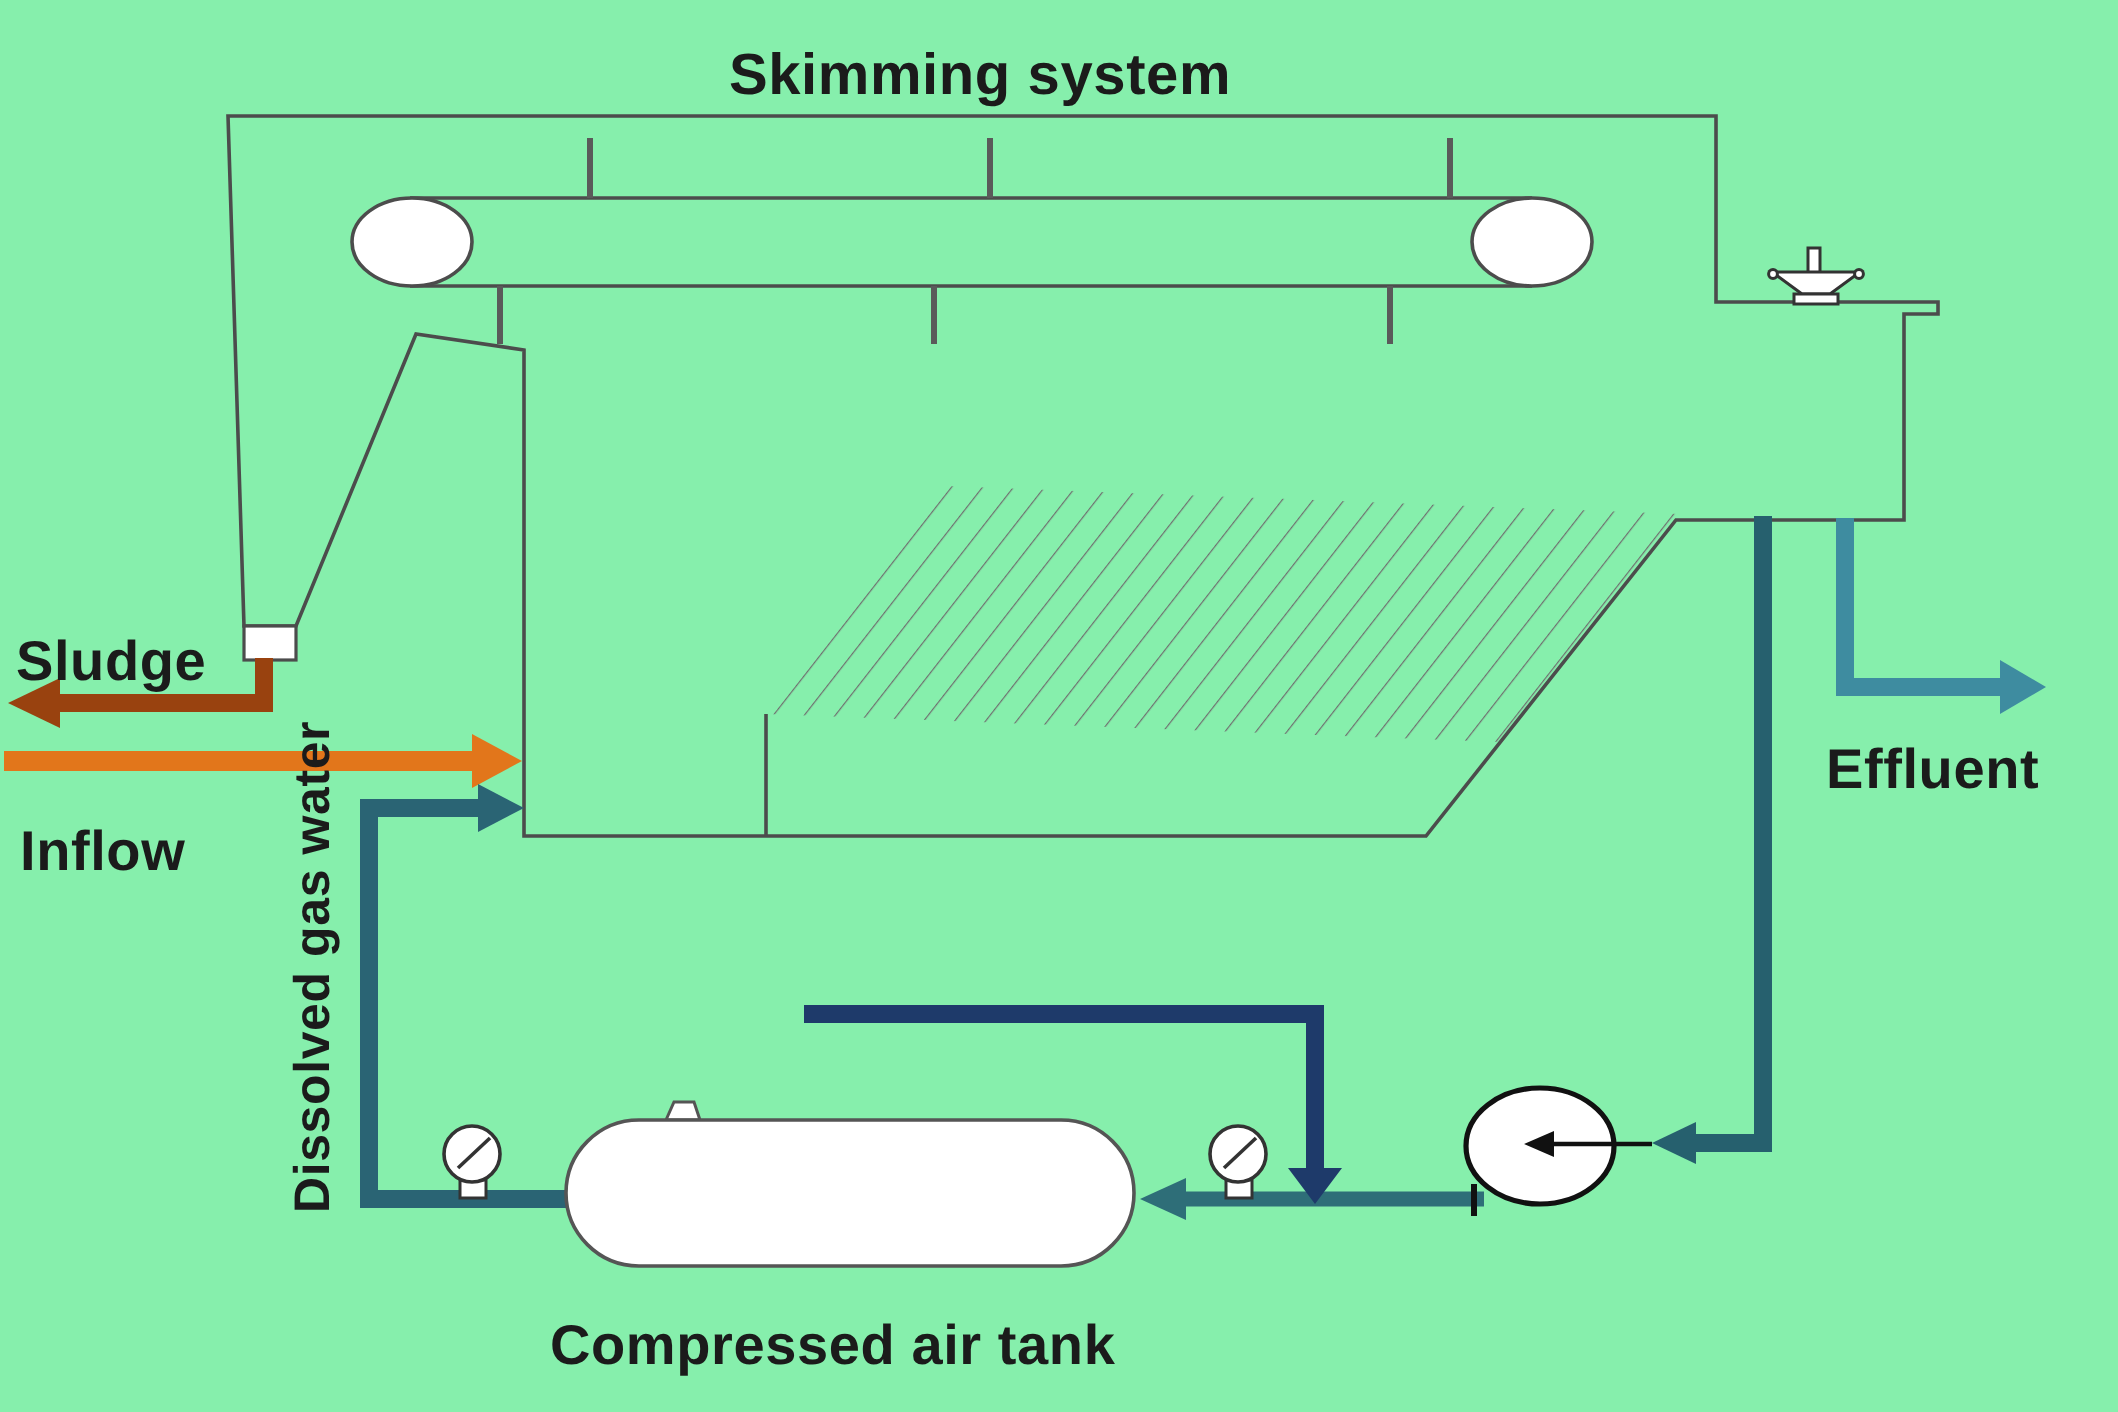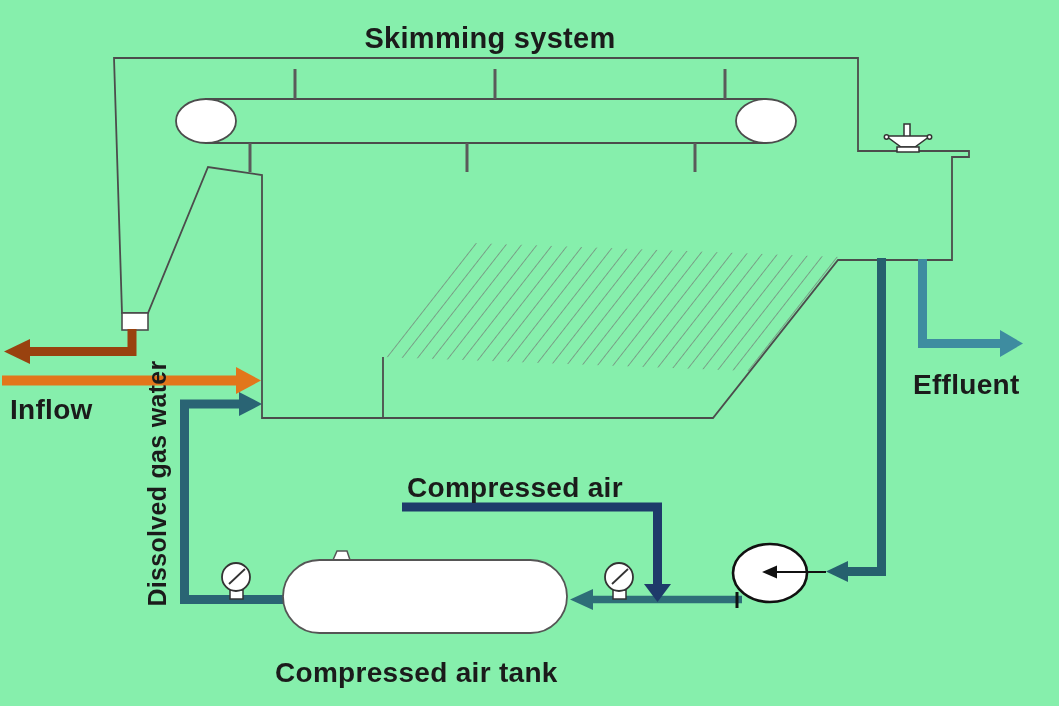--- a/index.html
+++ b/index.html
@@ -13,21 +13,21 @@
   .art{position:absolute;left:0;top:0;}
   .lbl{
     position:absolute;
     color:#1b1b1b;
     font-weight:600;
     letter-spacing:0.3px;
     white-space:nowrap;
   }
   .lbl-title{left:340px;top:22px;width:300px;text-align:center;font-size:29px;}
   .lbl-sludge{left:8px;top:315px;font-size:28px;}
-  .lbl-inflow{left:10px;top:394px;font-size:28px;}
+  .lbl-inflow{left:10px;top:410px;font-size:28px;}
   .lbl-dgw{
     left:52px;top:487px;width:210px;text-align:center;
     font-size:25px;transform:rotate(-90deg);
   }
   .lbl-cair{left:407px;top:472px;font-size:28px;}
   .lbl-effluent{left:913px;top:369px;font-size:28px;text-align:center;}
   .lbl-catank{left:275px;top:657px;font-size:28px;}
   .lbl-rpump{left:606px;top:657px;font-size:28px;}
 </style>
 </head>
@@ -121,18 +121,18 @@
 
     <g>
       <ellipse cx="770" cy="573" rx="37" ry="29" fill="#ffffff" stroke-width="2.6" stroke="#111111"></ellipse>
       <line x1="826" y1="572" x2="774" y2="572" stroke="#111111" stroke-width="2.2"></line>
       <polygon points="762,572 777,565.5 777,578.5" fill="#111111"></polygon>
       <line x1="737" y1="592" x2="737" y2="608" stroke="#111111" stroke-width="3"></line>
     </g>
   </svg>
 
   <div class="lbl lbl-title">Skimming system</div>
+  <div class="lbl lbl-sludge">Sludge</div>
   <div class="lbl lbl-inflow">Inflow</div>
   <div class="lbl lbl-dgw">Dissolved gas water</div>
-  <div class="lbl lbl-cair">Compressed air</div>
   <div class="lbl lbl-effluent">Effluent</div>
   <div class="lbl lbl-catank">Compressed air tank</div>
 </div>
 
 </body></html>

